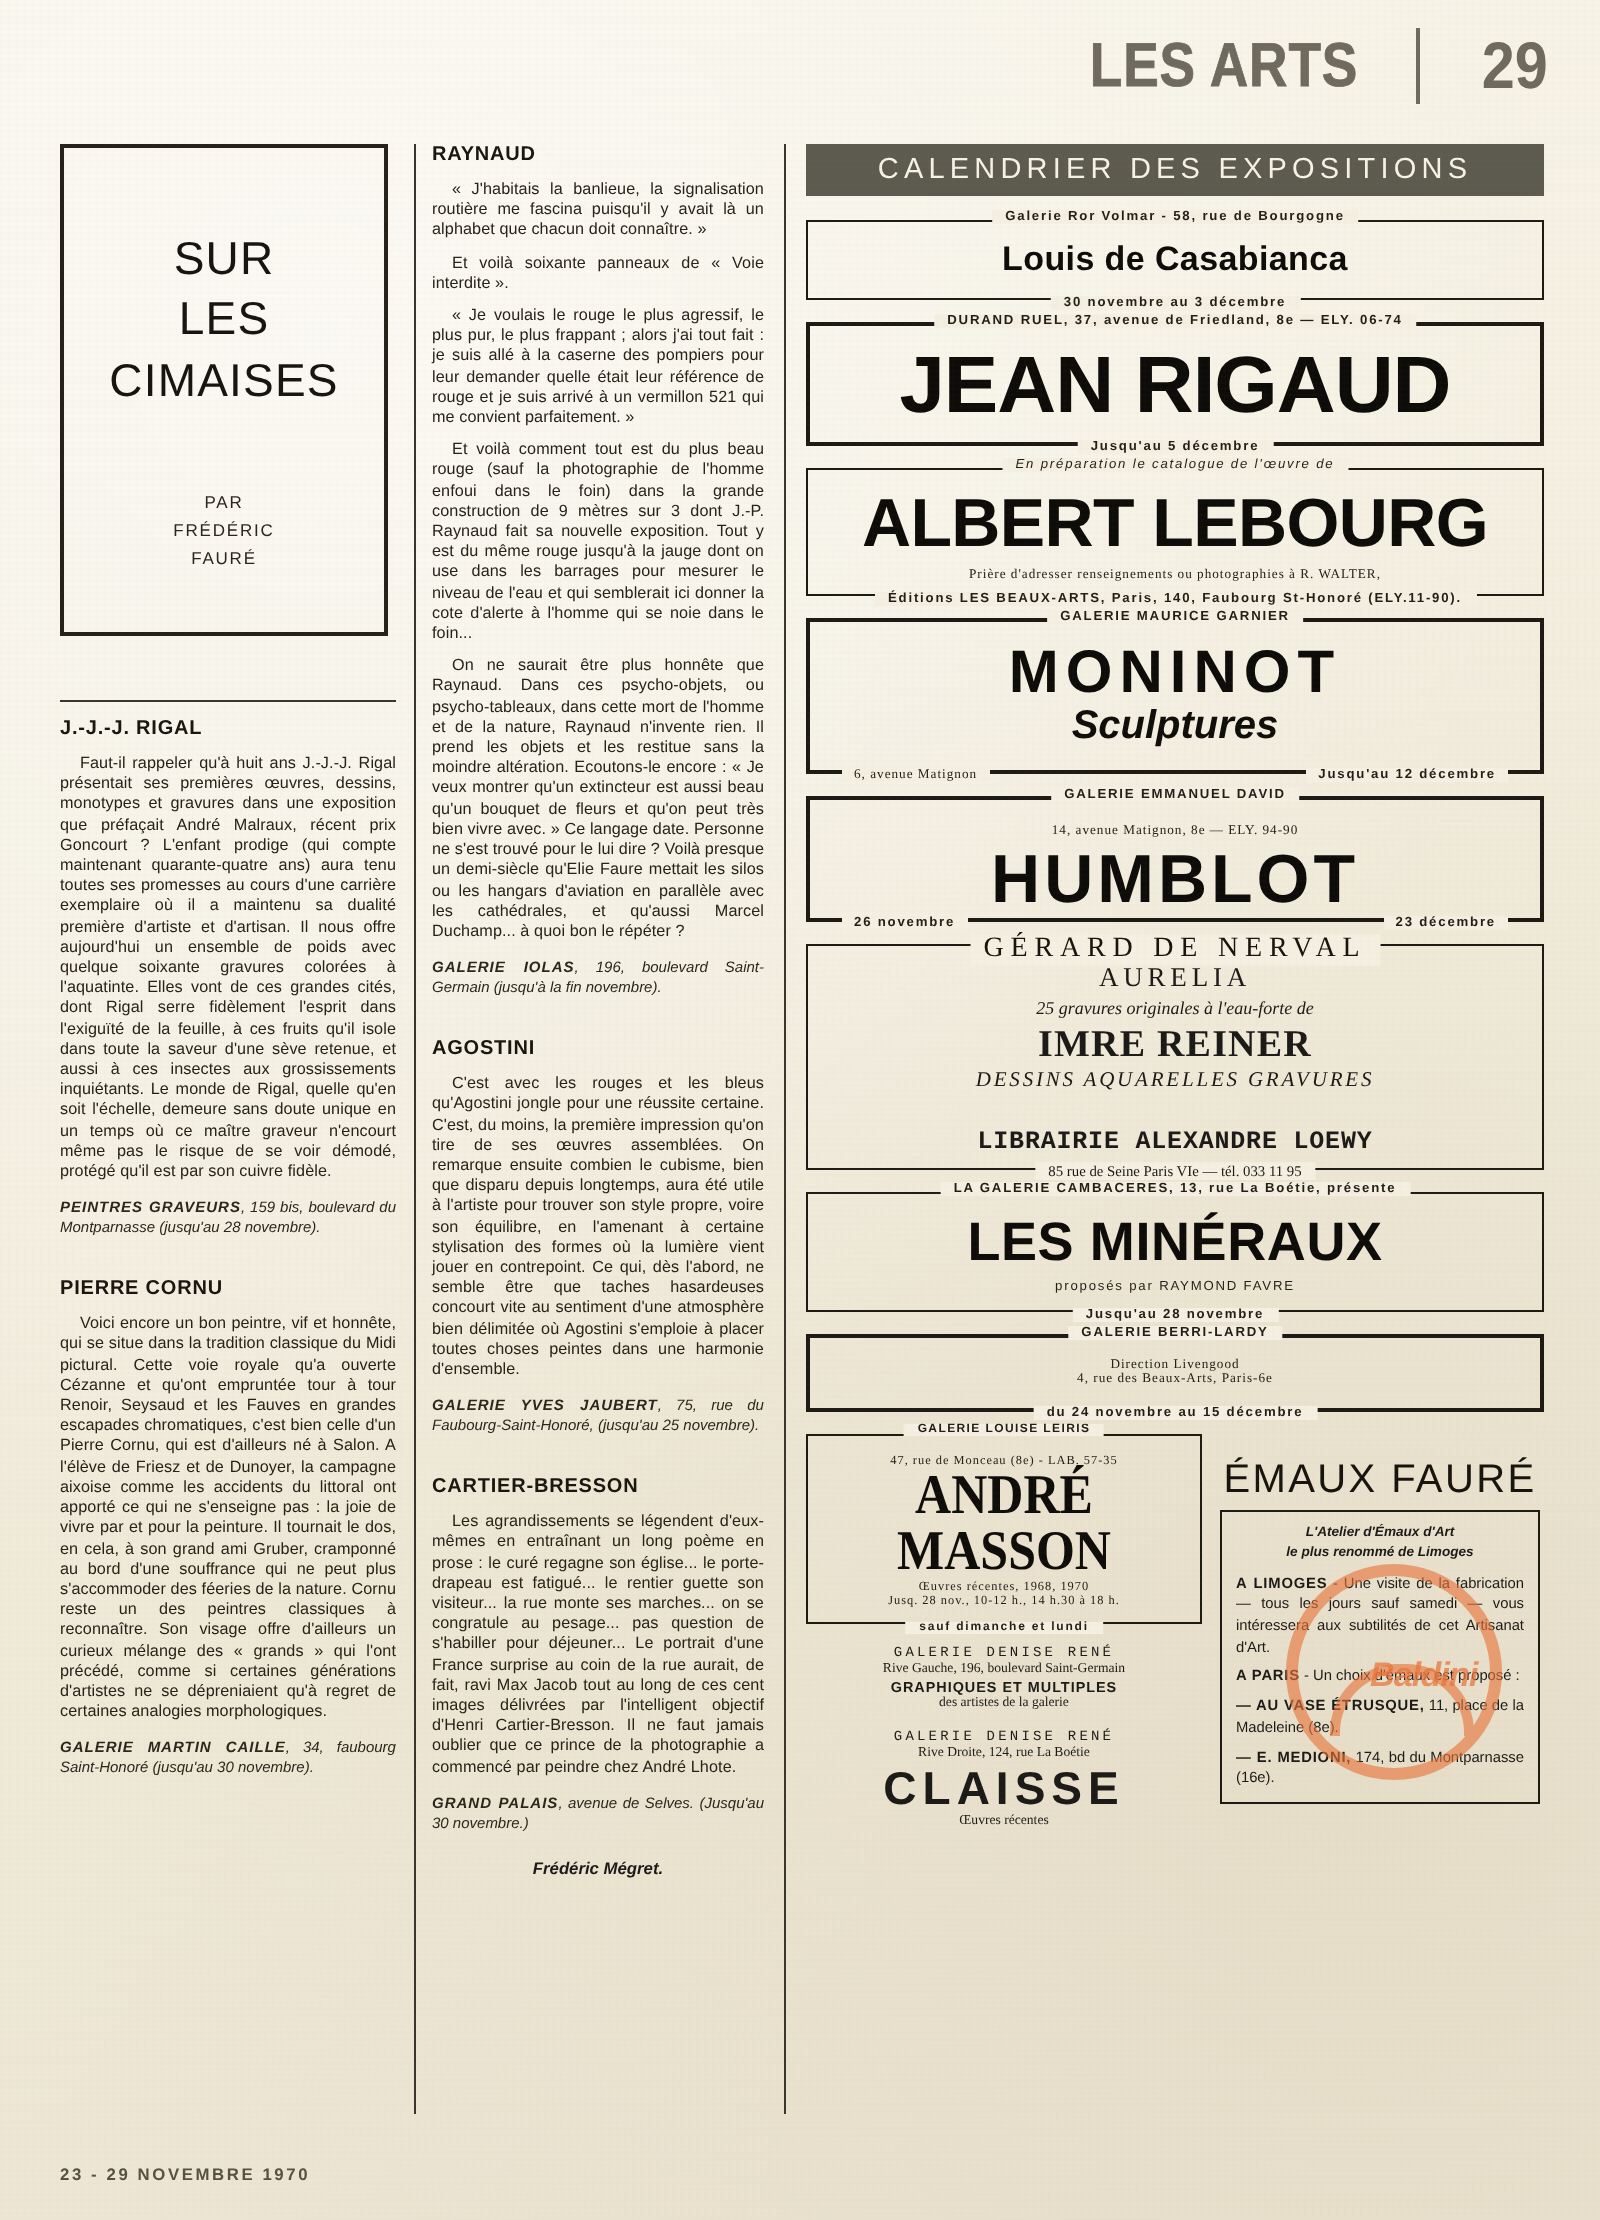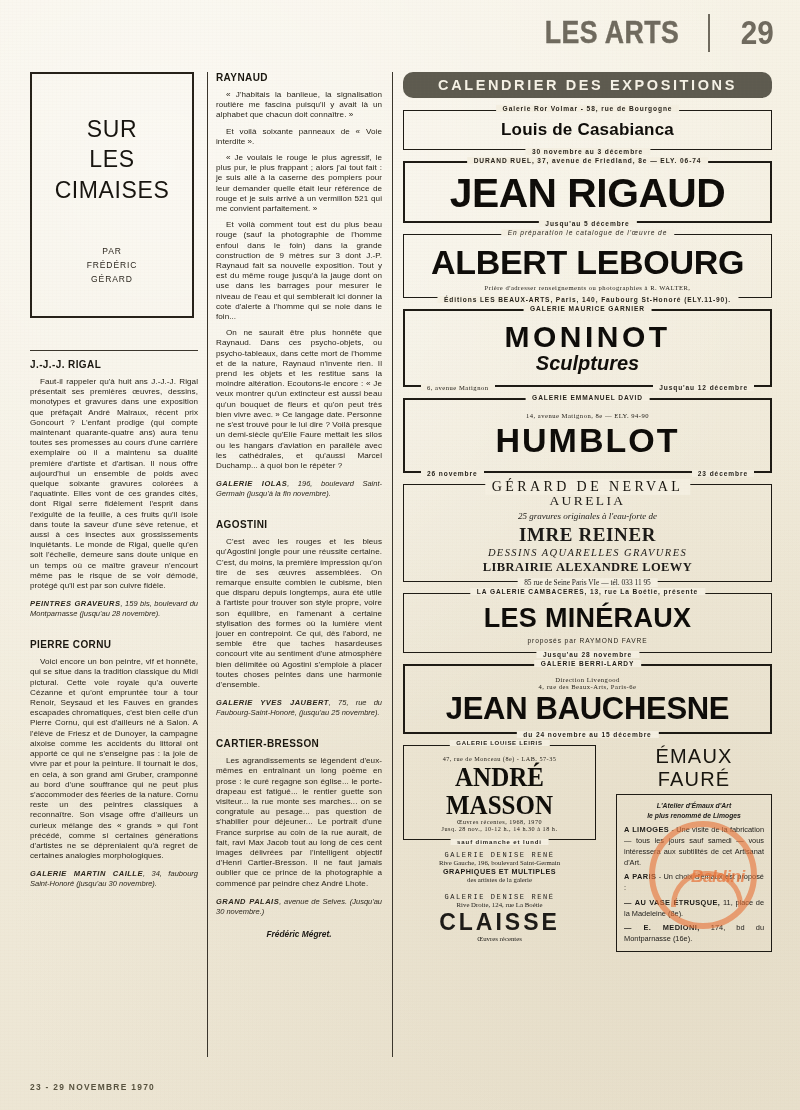--- a/index.html
+++ b/index.html
@@ -76,23 +76,22 @@
     margin:8px 0 12px 0;font-style:italic;color:#2b261c;
   }
   p.credit b{font-style:italic;font-weight:bold;letter-spacing:.5px;}
   .sep-top{border-top:1px solid #3a352c;margin:6px 0 8px 0;}
   .signoff{font-size:8.4px;font-weight:bold;text-align:center;margin-top:10px;font-style:italic;}
 
   
   .calbar{
     background:#5d5a4f;color:#f6f2e6;
     height:26px;display:flex;align-items:center;justify-content:center;
-    font-weight:bold;font-size:14.5px;letter-spacing:2.6px;
+    font-weight:normal;font-size:14.5px;letter-spacing:2.6px;
     margin-bottom:12px;
-    border-radius:10px;
   }
   .ad{position:relative;margin-bottom:11px;}
   .adframe{border:1.5px solid #1d1a14;padding:5px 8px 5px 8px;position:relative;}
   .adframe.thick{border-width:2.5px;}
   
   .cap-top,.cap-bot{
     position:absolute;left:50%;transform:translateX(-50%);
     background:#f4efe1;padding:0 7px;white-space:nowrap;
   }
   .cap-top{top:-6px;}
@@ -105,31 +104,31 @@
   .big{
     text-align:center;font-weight:bold;color:#0e0c09;
     line-height:1;
   }
   .big-xl{font-size:40px;letter-spacing:-.5px;transform:scaleX(1.02);}
   .big-l{font-size:34px;letter-spacing:-.3px;}
   .big-m{font-size:30px;letter-spacing:3.5px;}
   .big-s{font-size:24px;letter-spacing:.3px;}
   .med{text-align:center;font-weight:bold;font-size:17px;letter-spacing:.2px;color:#0e0c09;}
   .script{text-align:center;font-style:italic;font-weight:bold;font-size:20px;color:#100e0a;}
-  .row2{display:flex;gap:20px;align-items:flex-start;}
+  .row2{display:flex;gap:9px;align-items:center;}
   .colLeftAds{width:198px;}
   .colRightAd{width:160px;}
 
   .nerval-box{border:1.5px solid #1d1a14;padding:7px 8px 6px;position:relative;text-align:center;}
   .nv1{font-family:"Liberation Serif",serif;font-size:14px;letter-spacing:3.4px;color:#17140e;}
   .nv2{font-family:"Liberation Serif",serif;font-size:13.5px;letter-spacing:2.4px;margin-top:1px;}
   .nv3{font-family:"Liberation Serif",serif;font-style:italic;font-size:9px;margin-top:2px;}
   .nv4{font-family:"Liberation Serif",serif;font-weight:bold;font-size:19px;letter-spacing:.6px;margin-top:3px;}
   .nv5{font-family:"Liberation Serif",serif;font-style:italic;font-size:10.5px;letter-spacing:1.4px;margin-top:1px;}
-  .nv6{font-family:Liberation Serif, serif;font-weight:bold;font-size:12.5px;letter-spacing:.4px;margin-top:2px;}
+  .nv6{font-family:Liberation Mono, monospace;font-weight:bold;font-size:12.5px;letter-spacing:.4px;margin-top:18px;}
   .nv7{font-family:"Liberation Serif",serif;font-size:7.4px;margin-top:1px;}
 
   .masson-box{border:1.5px solid #1d1a14;padding:6px 6px 5px;position:relative;text-align:center;}
   .masson-name{font-family:"Liberation Serif",serif;font-weight:bold;font-size:25px;letter-spacing:0px;line-height:1;color:#0f0d09;transform:scaleY(1.12);}
   .dr-block{text-align:center;margin-top:9px;}
   .dr-t{font-family:Liberation Mono, monospace;font-size:7px;letter-spacing:1.6px;}
   .dr-a{font-family:"Liberation Serif",serif;font-size:6.8px;}
   .dr-b{font-weight:bold;font-size:7.2px;letter-spacing:.5px;margin-top:1px;}
   .claisse{font-weight:bold;font-size:23px;letter-spacing:3px;text-align:center;line-height:1.1;margin-top:2px;}
 
@@ -175,21 +174,21 @@
 
       <div class="herobox">
         <div>
           <div class="hero-title">SUR</div>
           <div class="hero-title">LES</div>
           <div class="hero-title">CIMAISES</div>
         </div>
         <div>
           <div class="hero-by">PAR</div>
           <div class="hero-by">FRÉDÉRIC</div>
-          <div class="hero-by">GÉRARD</div>
+          <div class="hero-by">FAURÉ</div>
         </div>
       </div>
 
       <div style="height:26px"></div>
       <div class="sep-top"></div>
 
       <div>
         <div class="sec-head">J.-J.-J. RIGAL</div>
         <p class="body">Faut-il rappeler qu'à huit ans J.-J.-J. Rigal présentait ses premières œuvres, dessins, monotypes et gravures dans une exposition que préfaçait André Malraux, récent prix Goncourt ? L'enfant prodige (qui compte maintenant quarante-quatre ans) aura tenu toutes ses promesses au cours d'une carrière exemplaire où il a maintenu sa dualité première d'artiste et d'artisan. Il nous offre aujourd'hui un ensemble de poids avec quelque soixante gravures colorées à l'aquatinte. Elles vont de ces grandes cités, dont Rigal serre fidèlement l'esprit dans l'exiguïté de la feuille, à ces fruits qu'il isole dans toute la saveur d'une sève retenue, et aussi à ces insectes aux grossissements inquiétants. Le monde de Rigal, quelle qu'en soit l'échelle, demeure sans doute unique en un temps où ce maître graveur n'encourt même pas le risque de se voir démodé, protégé qu'il est par son cuivre fidèle.</p>
         <p class="credit"><b>PEINTRES GRAVEURS</b><span>, 159 bis, boulevard du Montparnasse (jusqu'au 28 novembre).</span></p>
@@ -262,21 +261,21 @@
         <div class="adframe thick" style="padding:11px 8px 10px;">
           <div class="cap-top tiny">GALERIE MAURICE GARNIER</div>
           <div class="big big-m">MONINOT</div>
           <div class="script">Sculptures</div>
           <div class="cap-left tiny-n" style="font-family:'Liberation Serif',serif;">6, avenue Matignon</div>
           <div class="cap-right tiny">Jusqu'au 12 décembre</div>
         </div>
       </div>
 
       <div class="ad">
-        <div class="adframe thick" style="padding:12px 8px 14px;">
+        <div class="adframe thick" style="padding:12px 8px 2px;">
           <div class="cap-top tiny">GALERIE EMMANUEL DAVID</div>
           <div class="tiny-n" style="text-align:center;font-family:'Liberation Serif',serif;margin-bottom:4px;">14, avenue Matignon, 8e — ELY. 94-90</div>
           <div class="big big-l" style="letter-spacing:2px;">HUMBLOT</div>
           <div class="cap-left tiny">26 novembre</div>
           <div class="cap-right tiny">23 décembre</div>
         </div>
       </div>
 
       <div class="ad">
         <div class="nerval-box">
@@ -297,21 +296,20 @@
           <div class="tiny" style="text-align:center;margin-top:5px;font-weight:normal;">proposés par RAYMOND FAVRE</div>
           <div class="cap-bot tiny">Jusqu'au 28 novembre</div>
         </div>
       </div>
 
       <div class="ad">
         <div class="adframe thick" style="padding:10px 8px 8px;">
           <div class="cap-top tiny">GALERIE BERRI-LARDY</div>
           <div class="tiny-n" style="text-align:center;font-family:'Liberation Serif',serif;">Direction Livengood</div>
           <div class="tiny-n" style="text-align:center;font-family:'Liberation Serif',serif;margin-bottom:3px;">4, rue des Beaux-Arts, Paris-6e</div>
-          <div class="big big-l" style="font-size:31px;">JEAN BAUCHESNE</div>
           <div class="cap-bot tiny">du 24 novembre au 15 décembre</div>
         </div>
       </div>
 
       <div class="row2">
 
         <div class="colLeftAds">
 
           <div class="ad">
             <div class="masson-box" style="padding:9px 6px 7px;">

